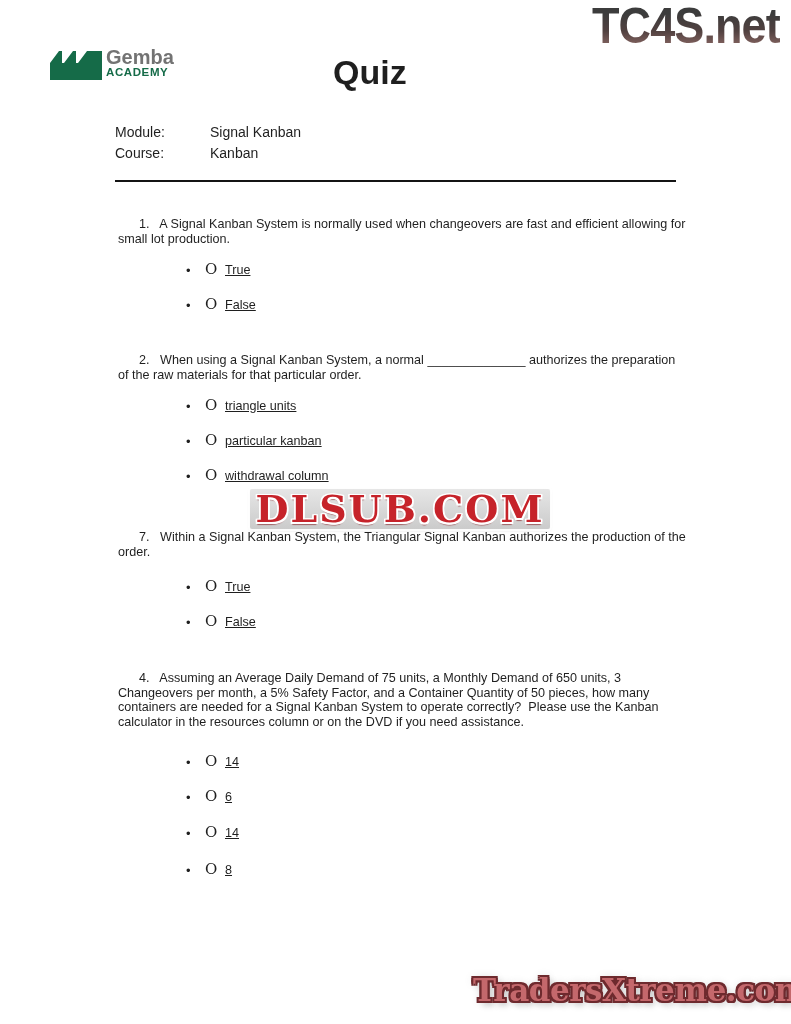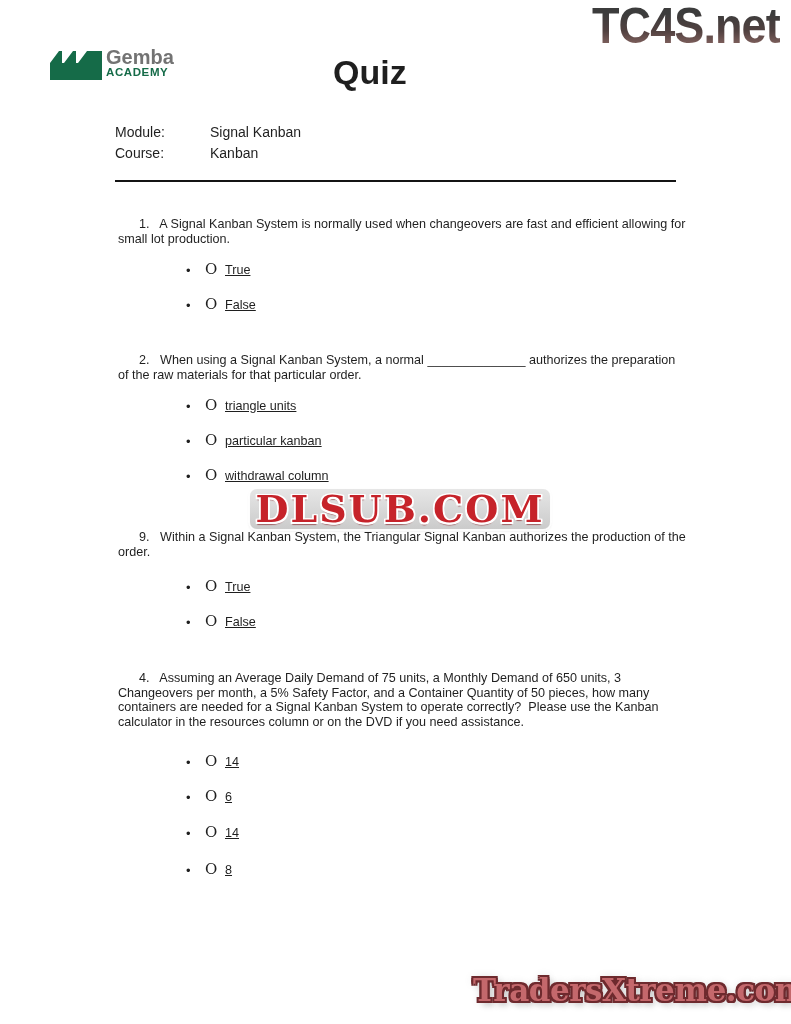--- a/index.html
+++ b/index.html
@@ -43,21 +43,21 @@
   .qtext { margin:0; font-size:12.6px; line-height:14.7px; text-indent:21px; white-space:pre-wrap; }
   .opt-row { position:absolute; left:0; width:320px; height:18px; }
   .bullet   { position:absolute; left:68px;  top:2px; font-size:13px; }
   .radio    { position:absolute; left:87px;  top:0;   font-family:"DejaVu Serif", serif; font-size:15px; line-height:17px; }
   .opt-label{ position:absolute; left:107px; top:2px; font-size:12.6px;text-decoration:underline; }
 
   
   .wm-dlsub {
     position:absolute; left:250px; top:489px; width:300px; height:40px;
     background:linear-gradient(180deg,#e6e6e6,#cbcbcb);
-    border-radius:7px; display:flex; align-items:center; justify-content:center;
+    border-radius:2px; display:flex; align-items:center; justify-content:center;
     box-shadow:0 0 0 2px rgba(255,255,255,0.9), 0 1px 3px rgba(0,0,0,0.25);
   }
   .wm-dlsub span {
     font-family:"DejaVu Serif", serif; font-weight:bold; font-size:38px;
     letter-spacing:2px; color:#c6232a; line-height:1;
     text-shadow:
       -1.5px -1.5px 0 #ffffff, 1.5px -1.5px 0 #ffffff,
       -1.5px  1.5px 0 #ffffff, 1.5px  1.5px 0 #ffffff,
        0 -1.5px 0 #ffffff, 0 1.5px 0 #ffffff,
       -1.5px 0 0 #ffffff, 1.5px 0 0 #ffffff,
@@ -139,21 +139,21 @@
       <span class="radio">O</span>
       <span class="opt-label">withdrawal column</span>
     </div>
   </div>
 
   <div class="wm-dlsub">
     <span>DLSUB.COM</span>
   </div>
 
   <div class="question" style="top:530px; height:115px;">
-    <p class="qtext">9.   Within a Signal Kanban System, the Triangular Signal Kanban authorizes the production of the order.</p>
+    <p class="qtext">7.   Within a Signal Kanban System, the Triangular Signal Kanban authorizes the production of the order.</p>
     <div class="opt-row" style="top:48px;">
       <span class="bullet">•</span>
       <span class="radio">O</span>
       <span class="opt-label">True</span>
     </div>
     <div class="opt-row" style="top:83px;">
       <span class="bullet">•</span>
       <span class="radio">O</span>
       <span class="opt-label">False</span>
     </div>

